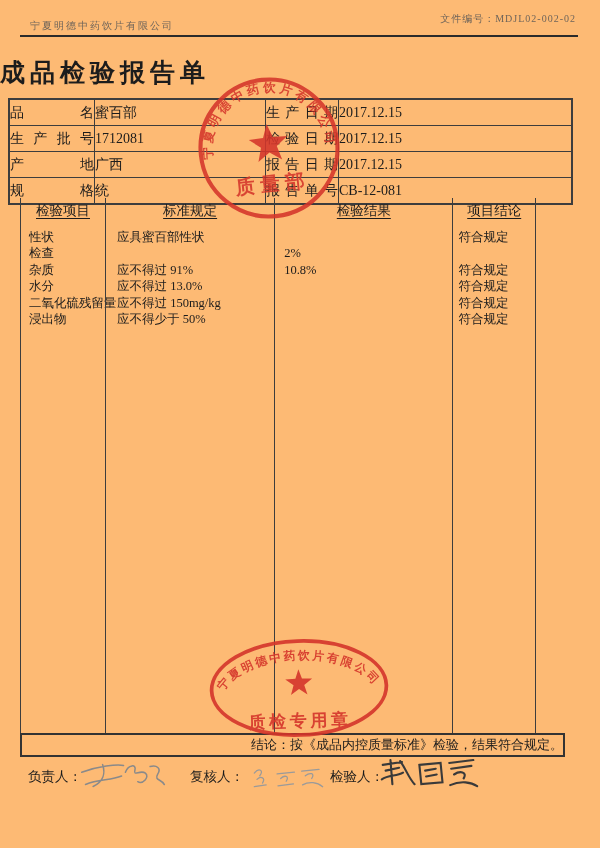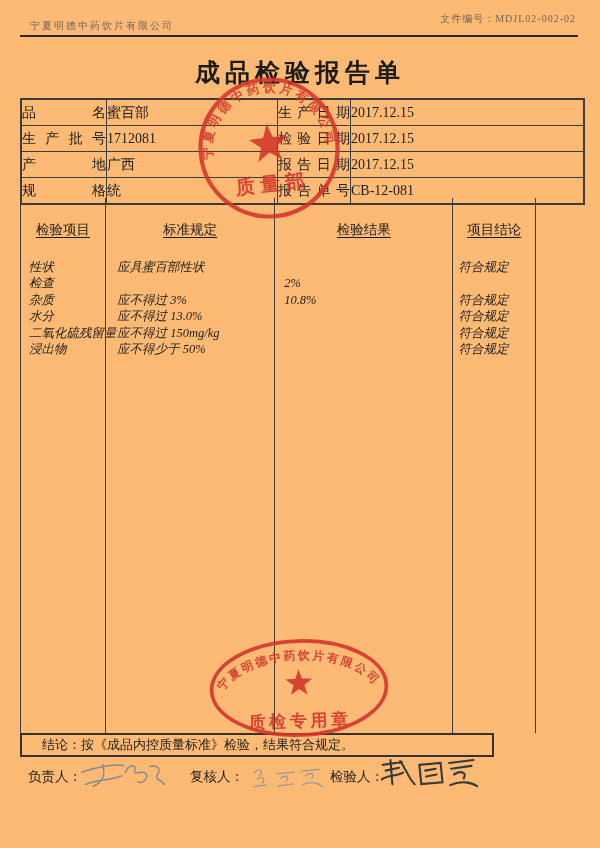--- a/index.html
+++ b/index.html
@@ -4,51 +4,51 @@
 <style>
   html,body{margin:0;padding:0;background:#ffffff;}
   #page{position:relative;width:600px;height:848px;background:#fdba74;
         font-family:"Liberation Serif","DejaVu Serif",serif;color:#1c1c1c;overflow:hidden;}
 
   
   .hdr-left{position:absolute;left:30px;top:19px;font-size:10px;color:#555;letter-spacing:2px;opacity:.85;}
   .hdr-right{position:absolute;right:24px;top:12px;font-size:10px;color:#555;letter-spacing:1px;opacity:.85;}
   .hdr-rule{position:absolute;left:20px;top:35px;width:558px;border-top:2px solid #2b2b2b;}
 
-  .title{position:absolute;left:0;top:56px;width:100%;text-align:center;
+  .title{position:absolute;left:0;top:56px;width:100%;
          font-size:25px;font-weight:700;letter-spacing:5px;}
 
   
-  table.info{position:absolute;left:20px;top:98px;width:558px;height:100px;
+  table.info{position:absolute;left:8px;top:98px;width:558px;height:100px;
              border-collapse:collapse;table-layout:fixed;border:2px solid #3d3d3d;}
   table.info td{border:1px solid #3d3d3d;font-size:14px;padding:0;height:25px;}
   td.lab{text-align:justify;text-align-last:justify;padding:0 10px;}
   td.lab2{text-align:justify;text-align-last:justify;padding:0 6px;font-size:13.5px;}
   td.val{padding-left:12px;}
 
   
   .insp{position:absolute;left:20px;top:198px;width:516px;height:535px;display:flex;
         border-left:1px solid #3d3d3d;border-right:1px solid #3d3d3d;box-sizing:border-box;}
   .icol{box-sizing:border-box;}
   .icol.c1{width:84px;}
   .icol.c2{width:170px;border-left:1px solid #3d3d3d;}
   .icol.c3{width:179px;border-left:1px solid #3d3d3d;}
   .icol.c4{width:83px;border-left:1px solid #3d3d3d;}
-  .ihead{margin-top:23px;text-align:center;font-size:13.5px;
+  .ihead{margin-top:4px;text-align:center;font-size:13.5px;
          text-decoration:underline;text-underline-offset:3px;}
-  .irows{margin-top:20px;font-style:italic;}
+  .irows{margin-top:9px;}
   .irow{height:16.4px;line-height:16.4px;font-size:12.5px;white-space:nowrap;}
   .c1 .irow{padding-left:8px;}
   .c2 .irow{padding-left:11px;}
   .c3 .irow{padding-left:9px;}
   .c4 .irow{padding-left:5px;}
 
   
-  .concl{position:absolute;left:20px;top:733px;width:474px;height:24px;box-sizing:border-box;
-         border:2px solid #333;line-height:20px;font-size:13px;padding-left:20px;}
+  .concl{position:absolute;left:20px;top:733px;width:545px;height:24px;box-sizing:border-box;
+         border:2px solid #333;line-height:20px;font-size:13px;padding-left:20px;text-align:right;}
 
   
   .sig-label{position:absolute;top:768px;font-size:13.5px;}
   .sig-svg{position:absolute;}
 
   
   .stamp1{position:absolute;left:195px;top:74px;width:148px;height:148px;opacity:.88;transform:rotate(-6deg);}
   .stamp2{position:absolute;left:205px;top:636px;width:188px;height:104px;opacity:.9;transform:rotate(-2deg);}
   .stamp-text{fill:#d5362b;font-family:"Liberation Serif","DejaVu Serif",serif;font-weight:700;}
 </style>
@@ -102,21 +102,21 @@
         <div class="irow">水分</div>
         <div class="irow">二氧化硫残留量</div>
         <div class="irow">浸出物</div>
       </div>
     </div>
     <div class="icol c2">
       <div class="ihead">标准规定</div>
       <div class="irows">
         <div class="irow">应具蜜百部性状</div>
         <div class="irow"></div>
-        <div class="irow">应不得过 3%</div>
+        <div class="irow">应不得过 91%</div>
         <div class="irow">应不得过 13.0%</div>
         <div class="irow">应不得过 150mg/kg</div>
         <div class="irow">应不得少于 50%</div>
       </div>
     </div>
     <div class="icol c3">
       <div class="ihead">检验结果</div>
       <div class="irows">
         <div class="irow"></div>
         <div class="irow">2%</div>

